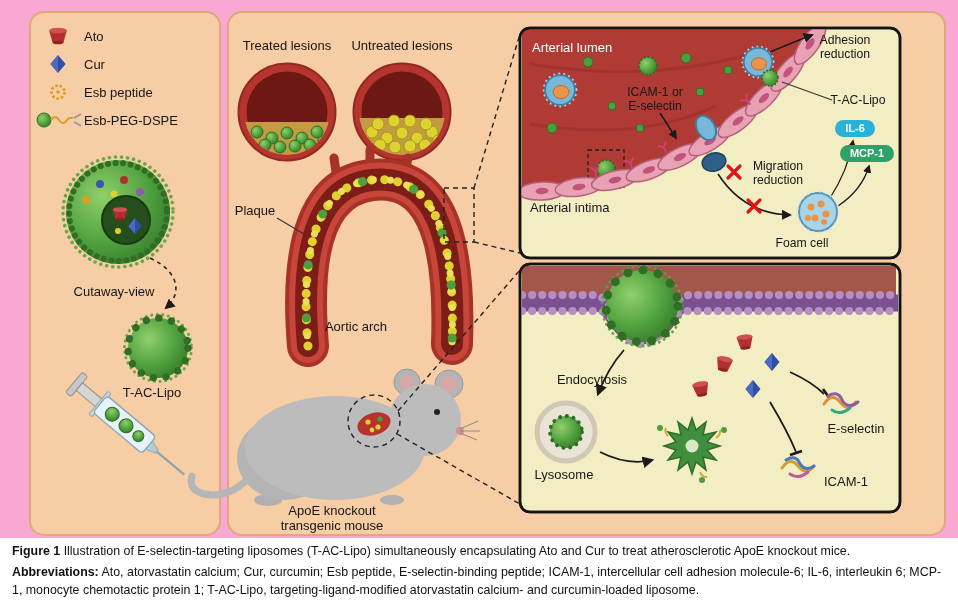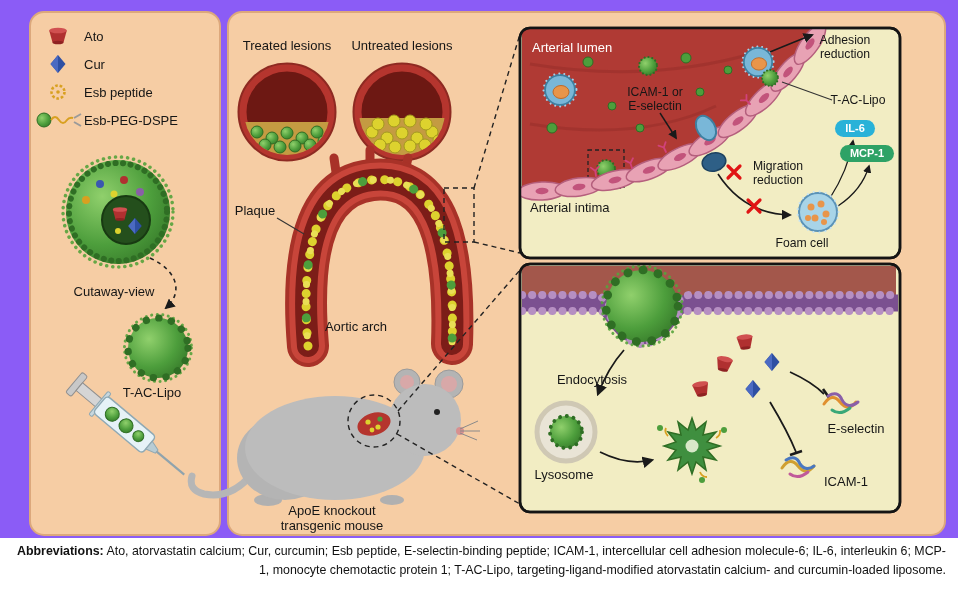--- a/index.html
+++ b/index.html
@@ -1,17 +1,17 @@
 <!DOCTYPE html>
 <html><head>
 <meta charset="utf-8">
 <style>
   html,body{margin:0;padding:0;background:#ffffff;}
-  .stage{position:relative;width:958px;height:606px;background:#8b5cf6;overflow:hidden;
-         font-family:"Liberation Sans",sans-serif;text-align:right;}
+  .stage{position:relative;width:958px;height:606px;background:#f9a8d4;overflow:hidden;
+         font-family:"Liberation Sans",sans-serif;}
   svg{display:block;}
   .t13{font-family:"Liberation Sans",sans-serif;font-size:13px;fill:#161616;}
   .t13w{font-family:"Liberation Sans",sans-serif;font-size:13px;fill:#ffffff;}
   .t12{font-family:"Liberation Sans",sans-serif;font-size:12.2px;fill:#161616;}
   .pill{font-family:"Liberation Sans",sans-serif;font-size:11px;font-weight:bold;fill:#ffffff;}
   .cap{position:absolute;left:0;top:538px;width:958px;height:68px;background:#ffffff;
        padding:4px 12px 0 12px;box-sizing:border-box;}
   .cap p{margin:0 0 2px 0;font-size:12.4px;line-height:1.5;color:#111111;}
   .cap b{font-weight:bold;}
 </style>
@@ -392,16 +392,17 @@
       <path d="M786,460 q10,-6 14,4 q6,8 14,2" stroke="#4a78c0" stroke-width="3"></path>
       <path d="M790,474 q8,6 18,-2" stroke="#c05a9a" stroke-width="3"></path>
     </g>
     <text class="t13" x="846" y="486" text-anchor="middle">ICAM-1</text>
   </g>
   <rect x="520" y="264" width="380" height="248" rx="10" fill="none" stroke="#141414" stroke-width="2.5"></rect>
 </g>
 </svg>
 
 <div class="cap">
+  <p><b>Figure 1</b> <span>Illustration of E-selectin-targeting liposomes (T-AC-Lipo) simultaneously encapsulating Ato and Cur to treat atherosclerotic ApoE knockout mice.</span></p>
   <p><b>Abbreviations:</b> <span>Ato, atorvastatin calcium; Cur, curcumin; Esb peptide, E-selectin-binding peptide; ICAM-1, intercellular cell adhesion molecule-6; IL-6, interleukin 6; MCP-1, monocyte chemotactic protein 1; T-AC-Lipo, targeting-ligand-modified atorvastatin calcium- and curcumin-loaded liposome.</span></p>
 </div>
 
 </div>
 
 </body></html>

